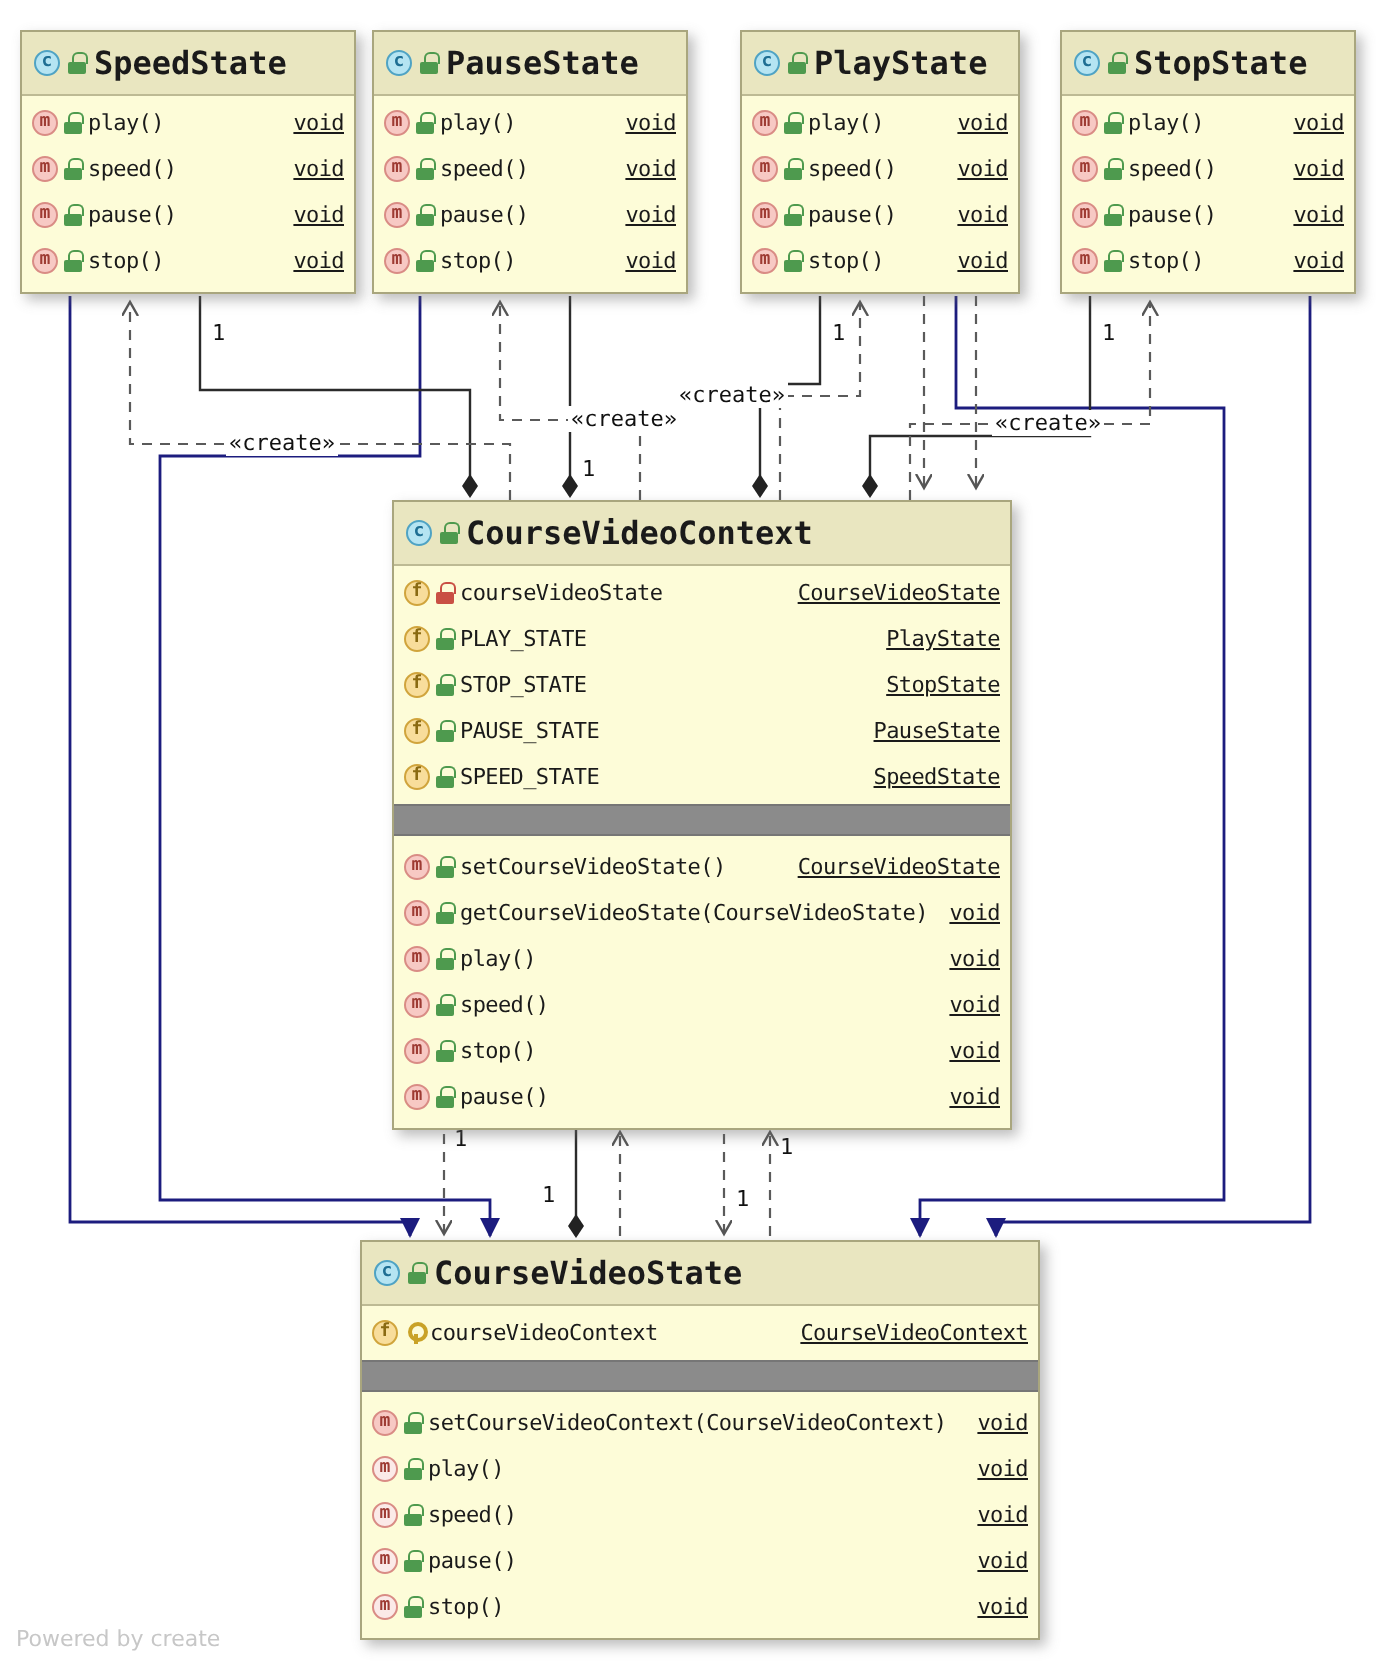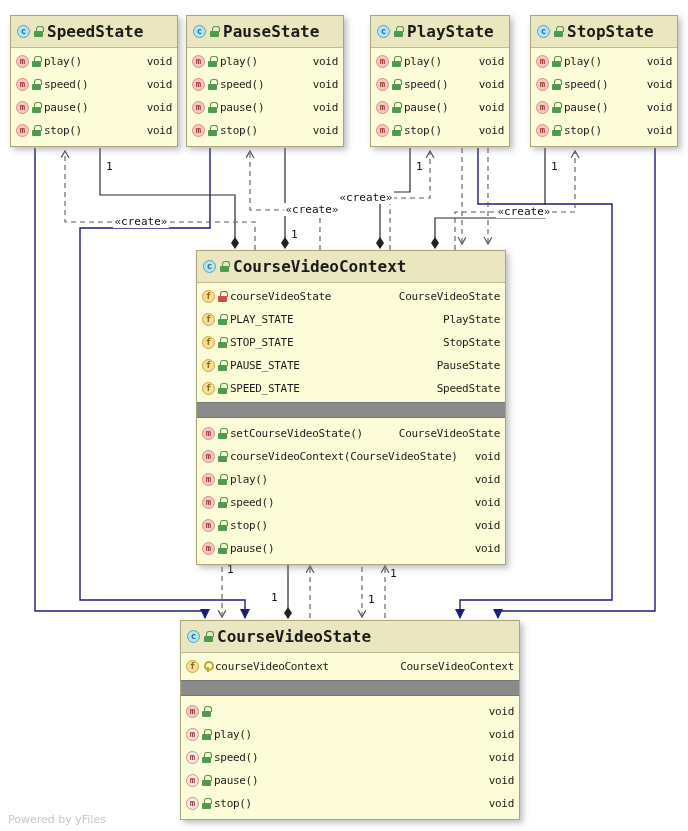--- a/index.html
+++ b/index.html
@@ -16,21 +16,21 @@
 
   .uml-class { position:absolute; z-index:2; background:#FDFCD8; border:1px solid #A9A67E;
                box-shadow:3px 3px 6px rgba(110,110,110,.45); }
   .uml-header { display:flex; align-items:center; gap:4px; height:32px; padding:0 6px;
                 background:#E9E6C0; border-bottom:1px solid #BDBA94;
                 font-weight:bold; font-size:16px; color:#1a1a1a; white-space:nowrap; }
   .rows { padding:2px 0 4px 0; }
   .rows.fields { padding:2px 0 0 0; }
   .row { display:flex; align-items:center; gap:3px; height:23px; padding:0 5px;
          font-size:11px; letter-spacing:-0.3px; color:#1a1a1a; white-space:nowrap; }
-  .mtype { margin-left:auto; padding-left:4px; }
+  .mtype { margin-left:auto; padding-left:4px;text-decoration:underline; }
   .sep { height:16px; background:#8B8B8B; margin:2px 0; border-top:1px solid #767676; border-bottom:1px solid #767676; }
 
   .badge { flex:0 0 auto; width:13px; height:13px; border-radius:50%;
            display:flex; align-items:center; justify-content:center;
            font-size:9px; font-weight:bold; letter-spacing:0; line-height:1; }
   .badge-c { background:#B5E4F2; border:1px solid #4FA3C4; color:#1E6E93; }
   .badge-m { background:#F7C9C4; border:1px solid #D98C85; color:#9E3B33; }
   .badge-m.abstract { background:#FBEAE8; }
   .badge-f { background:#F8DD9B; border:1px solid #D0A43C; color:#8A6A12; }
 
@@ -298,21 +298,21 @@
     <div class="rows">
       <div class="row">
         <span class="badge badge-m">m</span>
         <span class="lock lock-green"></span>
         <span>setCourseVideoState()</span>
         <span class="mtype">CourseVideoState</span>
       </div>
       <div class="row">
         <span class="badge badge-m">m</span>
         <span class="lock lock-green"></span>
-        <span>courseVideoContext(CourseVideoState)</span>
+        <span>getCourseVideoState(CourseVideoState)</span>
         <span class="mtype">void</span>
       </div>
       <div class="row">
         <span class="badge badge-m">m</span>
         <span class="lock lock-green"></span>
         <span>play()</span>
         <span class="mtype">void</span>
       </div>
       <div class="row">
         <span class="badge badge-m">m</span>
@@ -347,20 +347,21 @@
         <span class="keyicon"></span>
         <span>courseVideoContext</span>
         <span class="mtype">CourseVideoContext</span>
       </div>
     </div>
     <div class="sep"></div>
     <div class="rows">
       <div class="row">
         <span class="badge badge-m">m</span>
         <span class="lock lock-green"></span>
+        <span>setCourseVideoContext(CourseVideoContext)</span>
         <span class="mtype">void</span>
       </div>
       <div class="row">
         <span class="badge badge-m abstract">m</span>
         <span class="lock lock-green"></span>
         <span>play()</span>
         <span class="mtype">void</span>
       </div>
       <div class="row">
         <span class="badge badge-m abstract">m</span>
@@ -376,14 +377,14 @@
       </div>
       <div class="row">
         <span class="badge badge-m abstract">m</span>
         <span class="lock lock-green"></span>
         <span>stop()</span>
         <span class="mtype">void</span>
       </div>
     </div>
   </div>
 
-  <div class="watermark">Powered by yFiles</div>
+  <div class="watermark">Powered by create</div>
 </div>
 
 </body></html>

